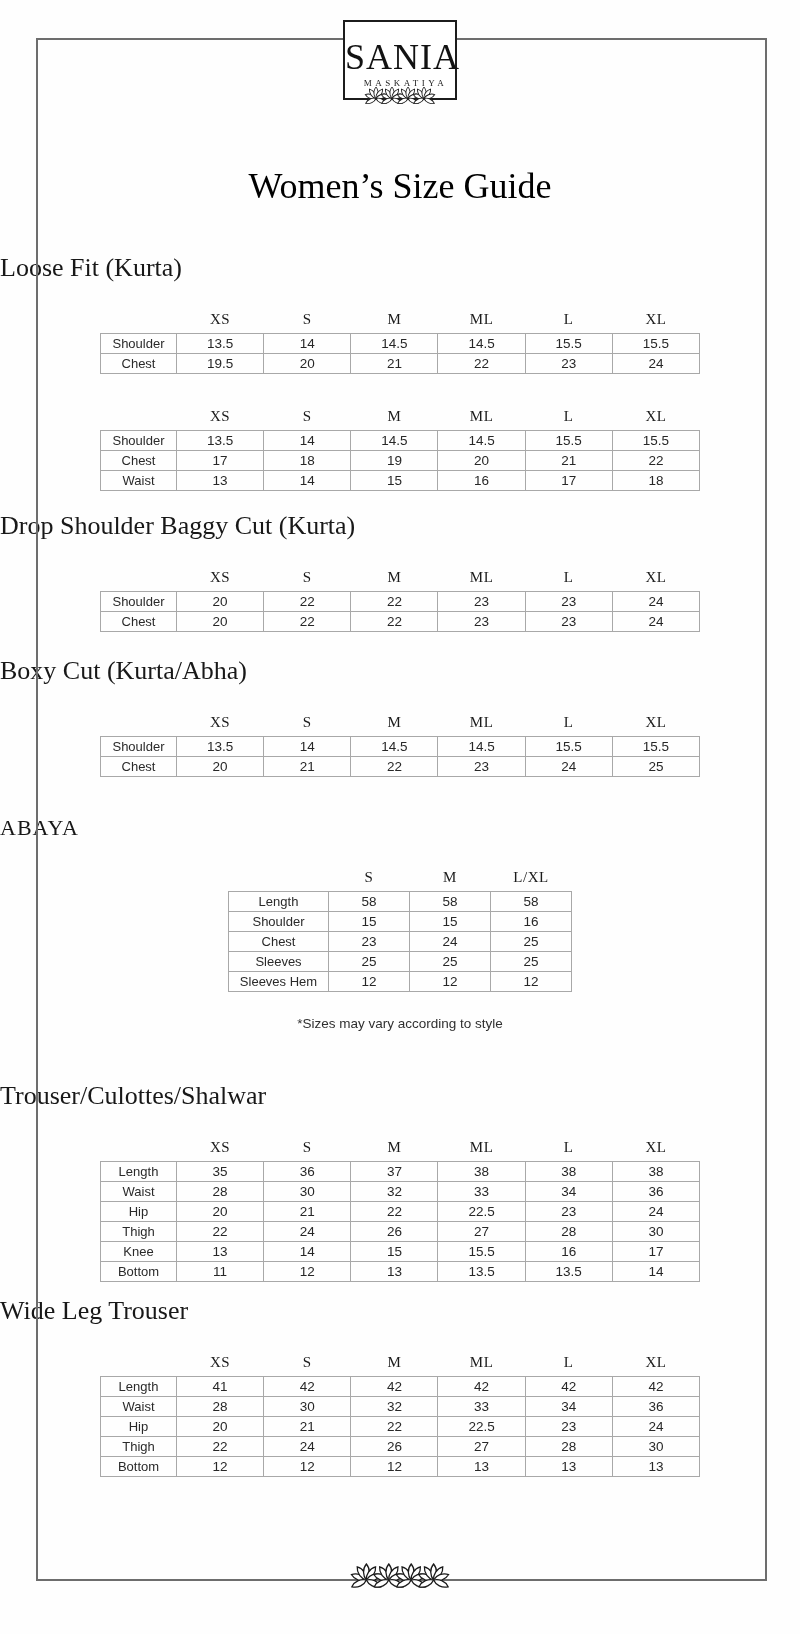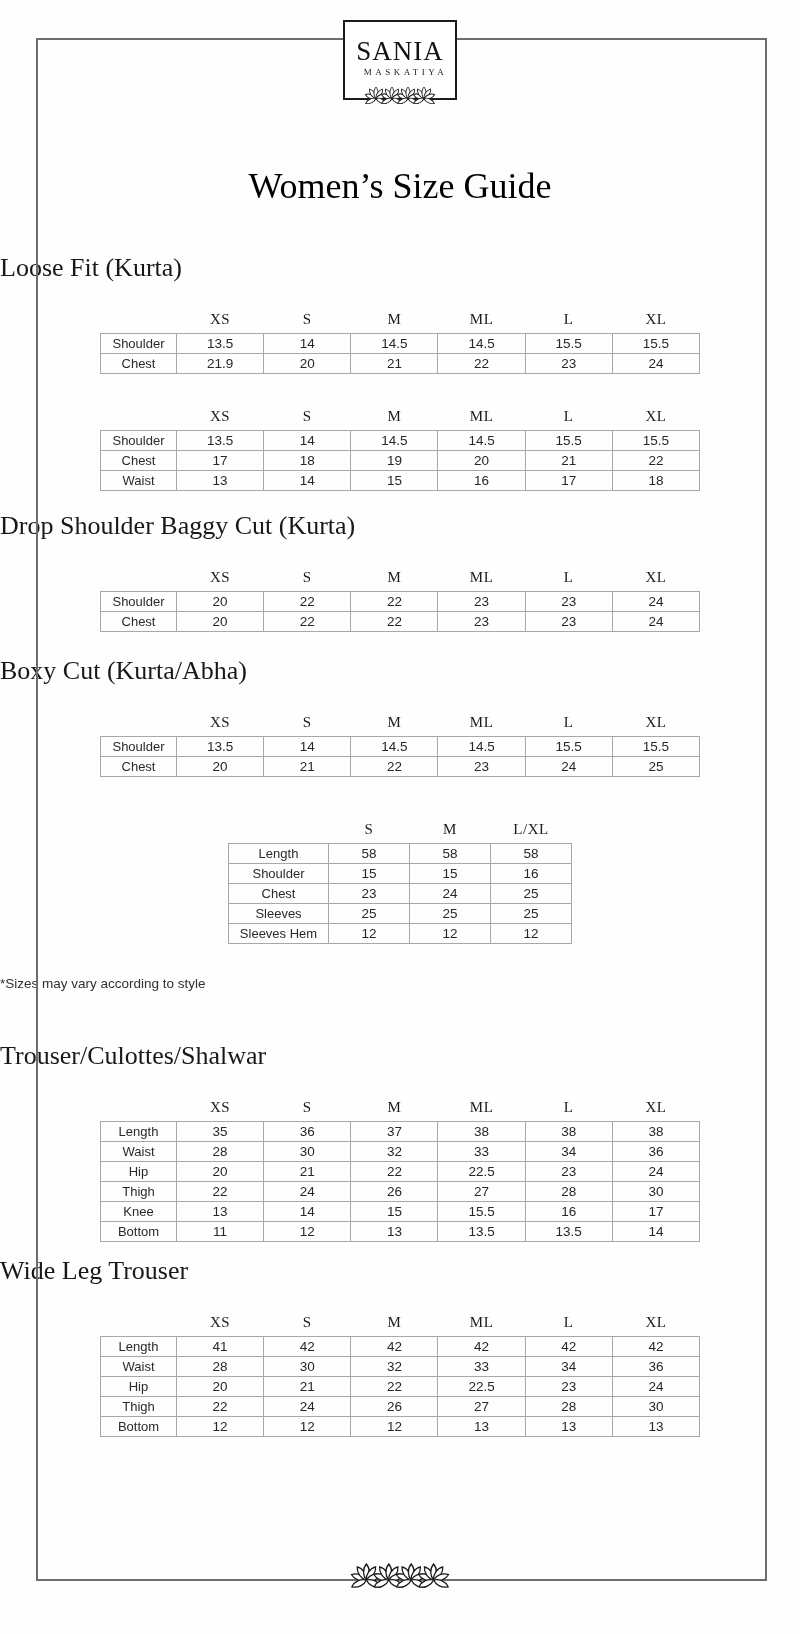--- a/index.html
+++ b/index.html
@@ -28,21 +28,21 @@
     position: relative;
     margin-top: 20px;
     width: 114px; height: 80px;
     border: 2px solid #1c1c1c;
     background: #ffffff;
     text-align: center;
   }
   .brand-name {
     margin-top: 14px;
     font-family: "Liberation Serif", serif;
-    font-size: 27px; letter-spacing: 1px; color: #121212;
+    font-size: 36px; letter-spacing: 1px; color: #121212;
   }
   .brand-sub {
     margin-top: 0px;
     font-family: "Liberation Serif", serif;
     font-size: 9px; letter-spacing: 3.5px; padding-left: 11px; color: #222;
   }
   .ornament { display: block; }
   .logo-ornament {
     position: absolute; left: 50%; bottom: -14px;
     transform: translateX(-50%);
@@ -96,22 +96,22 @@
     height: 20px;
     padding: 0;
     text-align: center;
     vertical-align: middle;
     font-size: 13.5px;
     color: #272727;
     background: #fefefe;
   }
   td.row-label { font-size: 13px; color: #2a2a2a; }
   .note {
-    margin-top: 32px;
-    text-align: left;
+    margin-top: 24px;
+    text-align: center;
     font-size: 13.5px;
     color: #303030;
   }
   .page-footer {
     position: absolute; left: 0; right: 0; bottom: 35px;
     display: flex; justify-content: center;
     z-index: 2;
   }
   .footer-ornament { width: 112px; height: 38px; }
 </style>
@@ -191,21 +191,21 @@
               <td class="row-label">Shoulder</td>
               <td>13.5</td>
               <td>14</td>
               <td>14.5</td>
               <td>14.5</td>
               <td>15.5</td>
               <td>15.5</td>
             </tr>
             <tr>
               <td class="row-label">Chest</td>
-              <td>21.9</td>
+              <td>19.5</td>
               <td>20</td>
               <td>21</td>
               <td>22</td>
               <td>23</td>
               <td>24</td>
             </tr>
           </tbody>
     </table>
   </section>
 
@@ -322,20 +322,21 @@
               <td>22</td>
               <td>23</td>
               <td>24</td>
               <td>25</td>
             </tr>
           </tbody>
     </table>
   </section>
 
   <section class="section">
+    <h2 class="section-title small-title">ABAYA</h2>
     <table class="size-table narrow">
       <thead>
             <tr class="sizes-row">
               <th class="corner"></th>
               <th>S</th>
               <th>M</th>
               <th>L/XL</th>
             </tr>
           </thead>
       <tbody>

